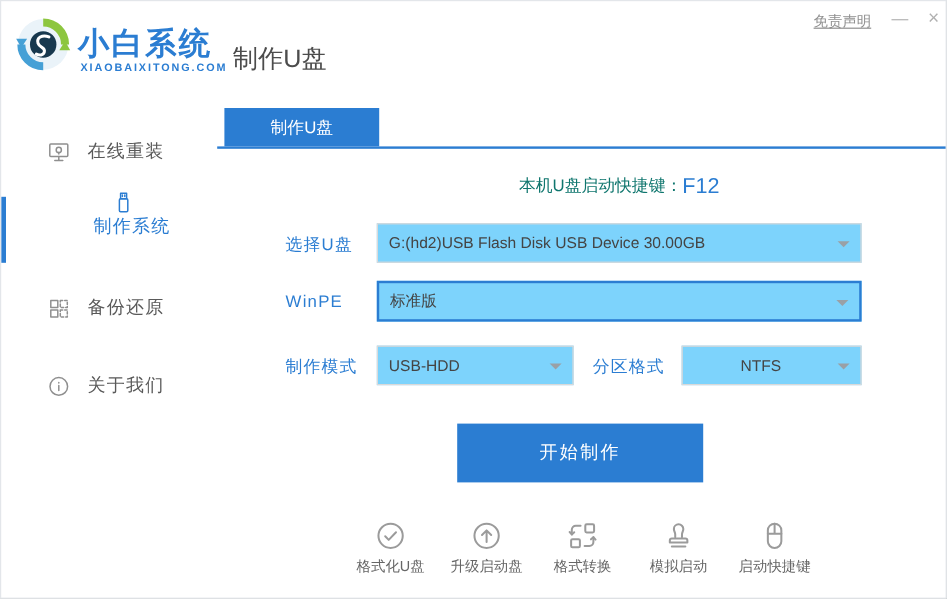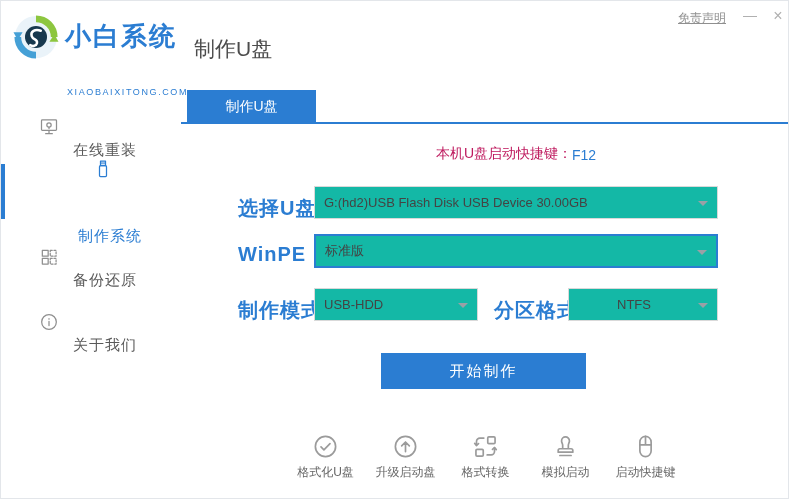--- a/index.html
+++ b/index.html
@@ -7,69 +7,69 @@
   html,body { background:#9aa0a6; }
   body { font-family:"Liberation Sans","DejaVu Sans",sans-serif; }
   .window{
     position:relative; width:789px; height:499px; background:#fff;
     margin:0 auto; overflow:hidden; border:1px solid #e3e6ea;
   }
   
   .logo{ position:absolute; left:12px; top:13px; width:46px; height:46px; }
   .brand-name{ position:absolute; left:64px; top:18px; font-size:26px; font-weight:bold;
     color:var(--accent); letter-spacing:2px; }
-  .brand-domain{ position:absolute; left:66px; top:50px; font-size:9px; font-weight:normal;
-    color:var(--accent); letter-spacing:1.6px;margin-top:36px; }
+  .brand-domain{ position:absolute; left:66px; top:50px; font-size:9px; font-weight:bold;
+    color:var(--accent); letter-spacing:1.6px; }
   .page-title{ position:absolute; left:193px; top:34px; font-size:21px; color:#4c4c4c; }
   .disclaimer{ position:absolute; left:677px; top:9px; font-size:12px; color:#8f8f8f;
     text-decoration:underline; cursor:pointer; }
   .win-btn{ position:absolute; top:6px; font-size:14px; color:#b0b0b0; cursor:pointer;
     width:18px; text-align:center; }
   .btn-min{ left:740px; }
   .btn-close{ left:768px; font-size:16px; }
   
   .sidebar{ position:absolute; left:0; top:93px; width:180px; }
   .side-item{ position:relative; height:65px; display:flex; align-items:center;
     padding-left:38px; cursor:pointer; color:#595959; }
   .side-item .icon{ width:20px; height:20px; margin-right:14px; display:inline-flex; }
-  .side-item .lbl{ font-size:15px; letter-spacing:1px;margin-top:48px; }
+  .side-item .lbl{ font-size:15px; letter-spacing:1px; }
   .side-item svg{ stroke:#8f8f8f; }
   .side-item.active{ color:var(--accent);flex-direction:column; }
   .side-item.active svg{ stroke:var(--accent); }
   .side-item.active::before{ content:""; position:absolute; left:0; top:5px;
     width:4px; height:55px; background:var(--accent); }
   
   .tabline{ position:absolute; left:180px; top:121px; width:609px; height:2px; background:var(--accent); }
   .tab{ position:absolute; top:89px; height:32px; line-height:32px; text-align:center;
     font-size:14px; cursor:pointer; }
   .tab-active{ left:186px; width:129px; background:var(--accent); color:#fff; }
   .tab-idle{ left:315px; width:130px; background:#fff; color:var(--accent); }
   
   .hotkey{ position:absolute; left:313px; top:144px; width:404px; text-align:center; }
-  .hotkey .pre{ font-size:14px; color:#be185d; vertical-align:2px; }
-  .hotkey .key{ font-size:14px; color:var(--accent); }
-  
-  .flabel{ position:absolute; font-size:20px; color:var(--accent); letter-spacing:1px;font-weight:bold; }
-  .select{ position:absolute; height:33px; border:1px solid #d9d9d9; background:#14b8a6;
+  .hotkey .pre{ font-size:14px; color:#0f766e; vertical-align:2px; }
+  .hotkey .key{ font-size:18px; color:var(--accent); }
+  
+  .flabel{ position:absolute; font-size:14px; color:var(--accent); letter-spacing:1px; }
+  .select{ position:absolute; height:33px; border:1px solid #d9d9d9; background:#7dd3fc;
     display:flex; align-items:center; padding:0 24px 0 9px; cursor:pointer; }
   .select .val{ font-size:13px; color:#444; white-space:nowrap; overflow:hidden; }
   .select .caret{ position:absolute; right:9px; top:14px; width:0; height:0;
     border-left:5px solid transparent; border-right:5px solid transparent;
     border-top:5px solid #9aa0a6; }
   .select.focused{ border:2px solid var(--accent); }
   .sel-usb{ left:313px; top:185px; width:404px; }
   .sel-winpe{ left:313px; top:233px; width:404px; height:34px; }
   .sel-mode{ left:313px; top:287px; width:164px; }
   .sel-part{ left:567px; top:287px; width:150px;padding-left:48px; }
   .lab-usb{ left:237px; top:194px; }
   .lab-winpe{ left:237px; top:242px; }
   .lab-mode{ left:237px; top:296px; }
   .lab-part{ left:493px; top:296px; }
   
-  .start-btn{ position:absolute; left:380px; top:352px; width:205px; height:36px;
+  .start-btn{ position:absolute; left:380px; top:352px; width:205px; height:49px;
     background:var(--accent); color:#fff; font-size:15px; letter-spacing:2px;
     border:none; cursor:pointer; }
   
   .toolbar{ position:absolute; left:180px; top:432px; width:609px;
     display:flex; justify-content:center; }
   .tool{ width:80px; display:flex; flex-direction:column; align-items:center; cursor:pointer;justify-content:space-between; }
   .tool svg{ width:27px; height:27px; stroke:#9b9b9b; }
   .tool .tlbl{ margin-top:4px; font-size:12px; color:#666; white-space:nowrap; }
   svg.ico{ fill:none; stroke-width:1.5; stroke-linecap:round; stroke-linejoin:round; }
 </style>

